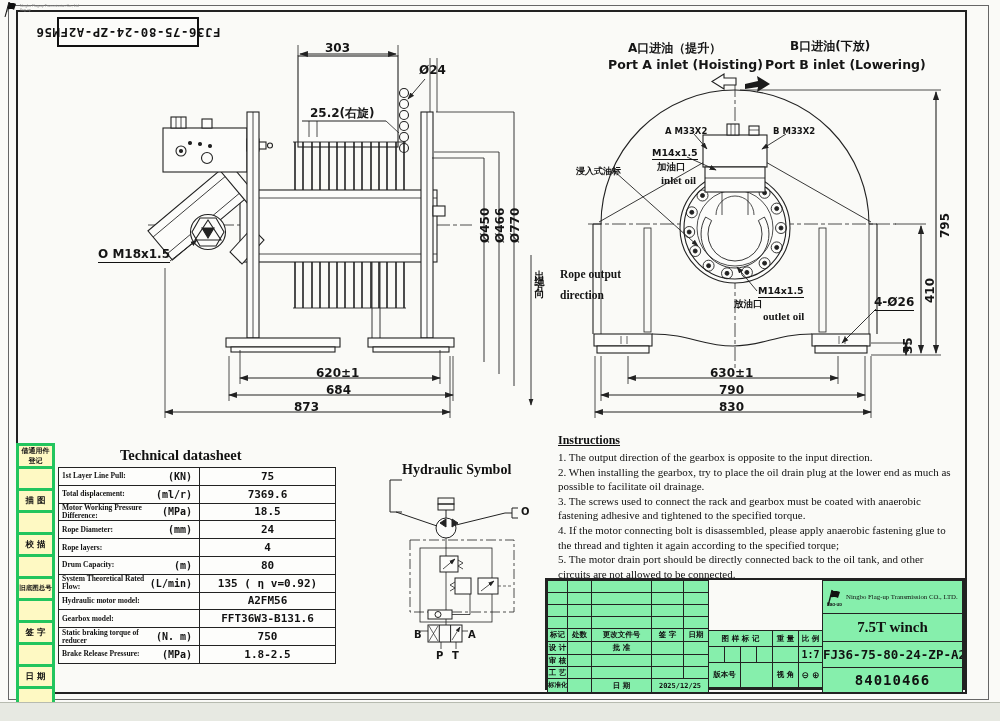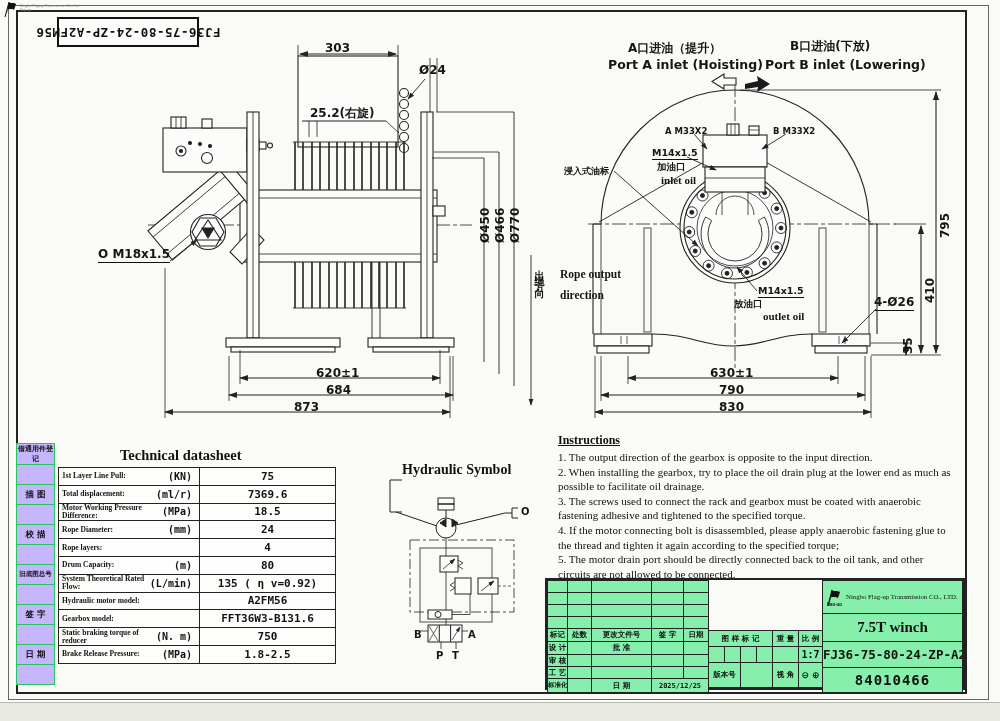--- a/index.html
+++ b/index.html
@@ -19,21 +19,21 @@
   .lbl{position:absolute;font:bold 11.5px "DejaVu Sans",sans-serif;color:#151515;white-space:nowrap;}
   .dim{font:bold 12px "DejaVu Sans",sans-serif;}
   .sm{font:bold 8.5px "DejaVu Sans",sans-serif;}
   .md{font:bold 9.5px "DejaVu Sans",sans-serif;}
   .serif{font-family:"Liberation Serif",serif;margin-left:11px;}
   .v90{transform:rotate(-90deg);transform-origin:0 0;}
   .und{border-bottom:1.5px solid #111;padding-bottom:1px;}
   .vcjk{writing-mode:vertical-rl;text-orientation:upright;letter-spacing:6px;}
   
   #margin-col{left:16px;top:443px;width:39px;border-collapse:collapse;table-layout:fixed;}
-  #margin-col td{border:1px solid #22c55e;height:19px;text-align:center;font:bold 8.5px "DejaVu Sans",sans-serif;padding:0;background:#c4b5fd;}
+  #margin-col td{border:3px solid #22c55e;height:19px;text-align:center;font:bold 8.5px "DejaVu Sans",sans-serif;padding:0;background:#fef9c3;}
   
   #ds-title{left:120px;top:447px;font:bold 14.5px "Liberation Serif",serif;}
   #datasheet{left:58px;top:467px;width:278px;border-collapse:collapse;table-layout:fixed;background:#fdfdfb;}
   #datasheet td{border:1.2px solid #222;padding:0 3px;height:16.8px;overflow:hidden;}
   #datasheet td.lab{width:134px;}
   #datasheet .labwrap{display:flex;align-items:center;gap:2px;}
   #datasheet .lname{font:bold 7.5px "Liberation Serif",serif;line-height:8px;}
   #datasheet .lunit{font:bold 10px "DejaVu Sans Mono",monospace;margin-left:auto;padding-right:4px;white-space:nowrap;}
   #datasheet td.val{text-align:center;font:bold 11px "DejaVu Sans Mono",monospace;}
   
@@ -342,21 +342,21 @@
 
 <span class="lbl" style="left:628px;top:40px;font-size:12px">A口进油（提升）</span>
 <span class="lbl" style="left:608px;top:57px;font-size:12.5px">Port A inlet (Hoisting)</span>
 <span class="lbl" style="left:790px;top:38px;font-size:12px">B口进油(下放)</span>
 <span class="lbl" style="left:765px;top:57px;font-size:12.5px">Port B inlet (Lowering)</span>
 <span class="lbl sm" style="left:665px;top:126px">A M33X2</span>
 <span class="lbl sm" style="left:773px;top:126px">B M33X2</span>
 <span class="lbl md und" style="left:652px;top:147px">M14x1.5</span>
 <span class="lbl md" style="left:657px;top:161px">加油口</span>
 <span class="lbl serif" style="left:650px;top:174px;font-size:11px">inlet oil</span>
-<span class="lbl md" style="left:564px;top:165px;font-size:9px">浸入式油标</span>
+<span class="lbl md" style="left:576px;top:165px;font-size:9px">浸入式油标</span>
 <span class="lbl md und" style="left:758px;top:285px">M14x1.5</span>
 <span class="lbl md" style="left:734px;top:298px">放油口</span>
 <span class="lbl serif" style="left:752px;top:310px;font-size:11px">outlet oil</span>
 <span class="lbl dim und" style="left:874px;top:295px">4-Ø26</span>
 <span class="lbl dim v90" style="left:938px;top:238px">795</span>
 <span class="lbl dim v90" style="left:923px;top:303px">410</span>
 <span class="lbl dim v90" style="left:901px;top:354px">35</span>
 <span class="lbl dim" style="left:710px;top:366px">630±1</span>
 <span class="lbl dim" style="left:719px;top:383px">790</span>
 <span class="lbl dim" style="left:719px;top:400px">830</span>

